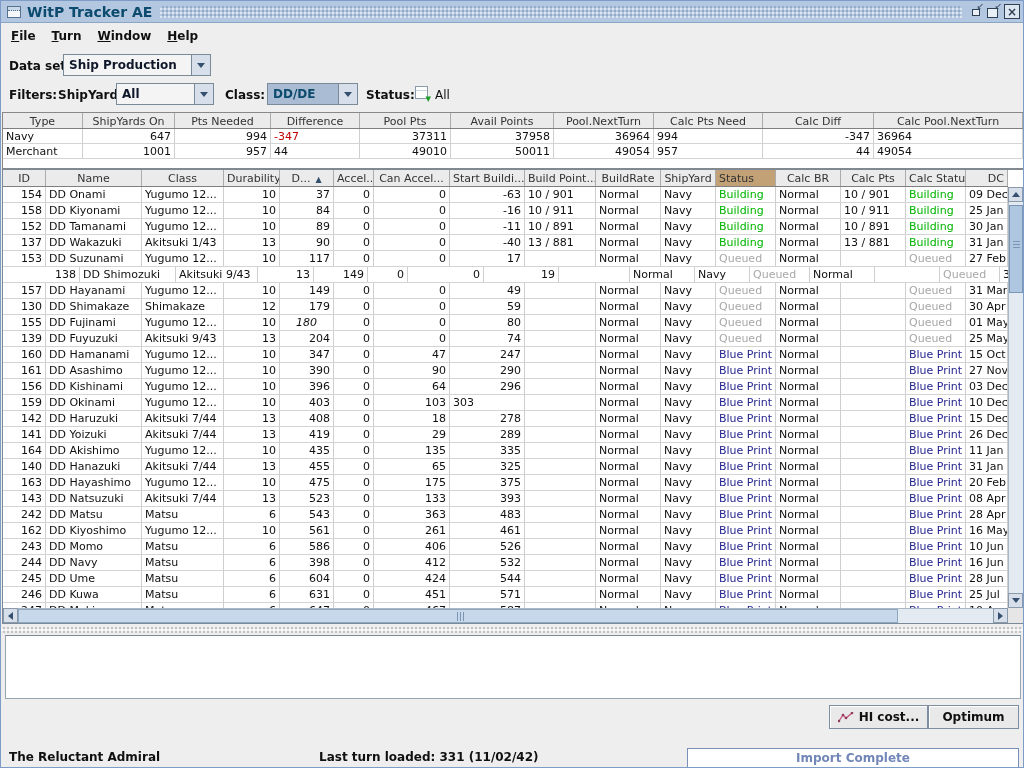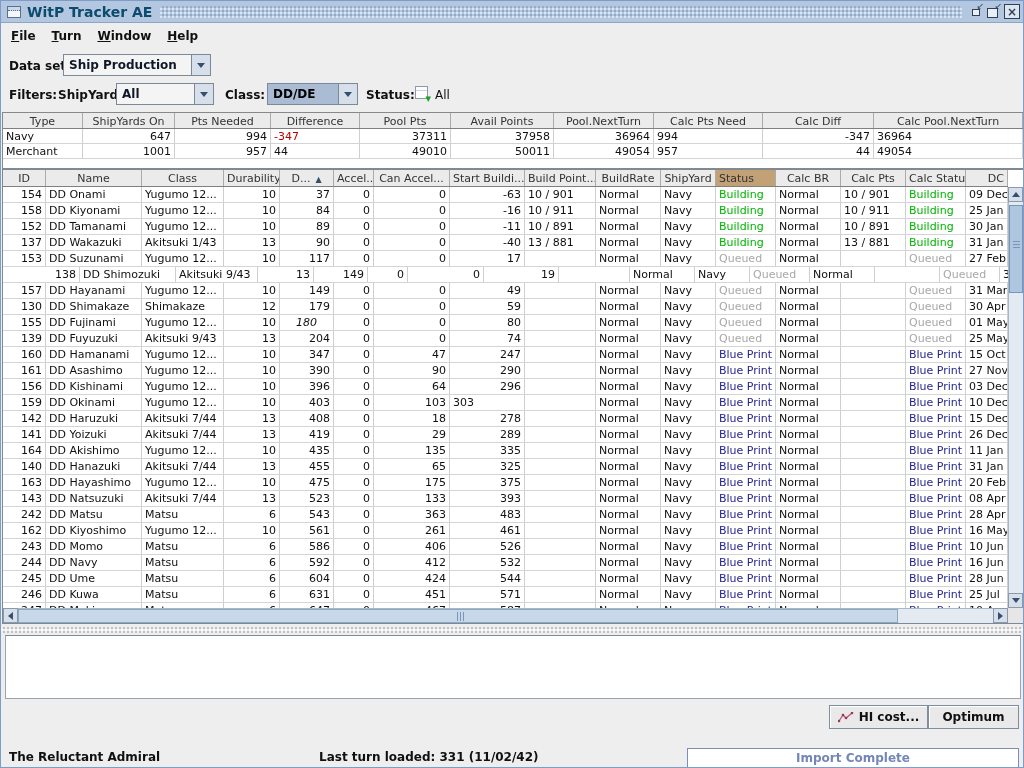--- a/index.html
+++ b/index.html
@@ -26,21 +26,21 @@
   .tbtn.maxb::before{content:"↙";position:absolute;right:-1px;top:-4px;font-size:9px;}
   .tbtn.closeb{width:16px;height:15px;border:1px solid #2F4053;background:#DCE6F0;font-size:12px;font-weight:bold;line-height:12px;}
   
   .menubar{position:absolute;left:0;top:23px;width:1024px;height:23px;background:#EEEEEE;display:flex;align-items:center;padding-left:4px;}
   .menu-item{font-size:12px;font-weight:bold;color:#101010;padding:2px 10px 2px 6px;}
   .menu-item u{text-decoration:underline;}
   
   .ctl-label{position:absolute;font-size:12px;font-weight:bold;color:#101010;}
   .combo{position:absolute;height:22px;display:flex;border:1px solid #7A8A99;background:#F4F4F4;}
   .combo-field{height:100%;padding:3px 4px 0 5px;font-size:12px;font-weight:bold;color:#0f172a;overflow:hidden;white-space:nowrap;}
-  .combo-field.sel{background:#A9BCD3;color:#000000;}
+  .combo-field.sel{background:#A9BCD3;color:#0c4a6e;}
   .combo-arrow{width:19px;height:100%;border-left:1px solid #7A8A99;background:#D6DFEA;display:flex;align-items:center;justify-content:center;}
   .combo-arrow i{width:0;height:0;border-left:4px solid transparent;border-right:4px solid transparent;border-top:5px solid #35506E;}
   .cb-icon{position:absolute;width:13px;height:13px;border:1px solid #8A9AAA;background:#FDFDFD;}
   .cb-icon::before{content:"";position:absolute;left:0;top:3px;right:0;height:1px;background:#C6D2DE;}
   .cb-icon::after{content:"▾";position:absolute;right:-4px;bottom:-7px;color:#1F9E2C;font-size:11px;}
   
   .cell{flex:0 0 auto;height:100%;padding:1px 3px 0 3px;border-right:1px solid #CFCFCF;
     overflow:hidden;white-space:nowrap;font-size:11px;color:#101010;}
   .hcell{background:#EBEBEB;color:#333;border-right:1px solid #ABABAB;padding-top:2px;}
   .hcell.hl{background:#C2A177;}
@@ -608,21 +608,21 @@
           <div class="cell" style="width: 65px; text-align: left;">Normal</div>
           <div class="cell" style="width: 65px; text-align: left;"></div>
           <div class="cell" style="width: 60px; text-align: left; color: rgb(38, 38, 143);">Blue Print</div>
           <div class="cell" style="width: 42px; text-align: left;">10 Jun</div>
         </div>
         <div class="trow">
           <div class="cell" style="width: 43px; text-align: right;">244</div>
           <div class="cell" style="width: 96px; text-align: left;">DD Navy</div>
           <div class="cell" style="width: 82px; text-align: left;">Matsu</div>
           <div class="cell" style="width: 56px; text-align: right;">6</div>
-          <div class="cell" style="width: 54px; text-align: right;">592</div>
+          <div class="cell" style="width: 54px; text-align: right;">398</div>
           <div class="cell" style="width: 40px; text-align: right;">0</div>
           <div class="cell" style="width: 76px; text-align: right;">412</div>
           <div class="cell" style="width: 75px; text-align: right;">532</div>
           <div class="cell" style="width: 71px; text-align: left;"></div>
           <div class="cell" style="width: 65px; text-align: left;">Normal</div>
           <div class="cell" style="width: 55px; text-align: left;">Navy</div>
           <div class="cell" style="width: 60px; text-align: left; color: rgb(38, 38, 143);">Blue Print</div>
           <div class="cell" style="width: 65px; text-align: left;">Normal</div>
           <div class="cell" style="width: 65px; text-align: left;"></div>
           <div class="cell" style="width: 60px; text-align: left; color: rgb(38, 38, 143);">Blue Print</div>

